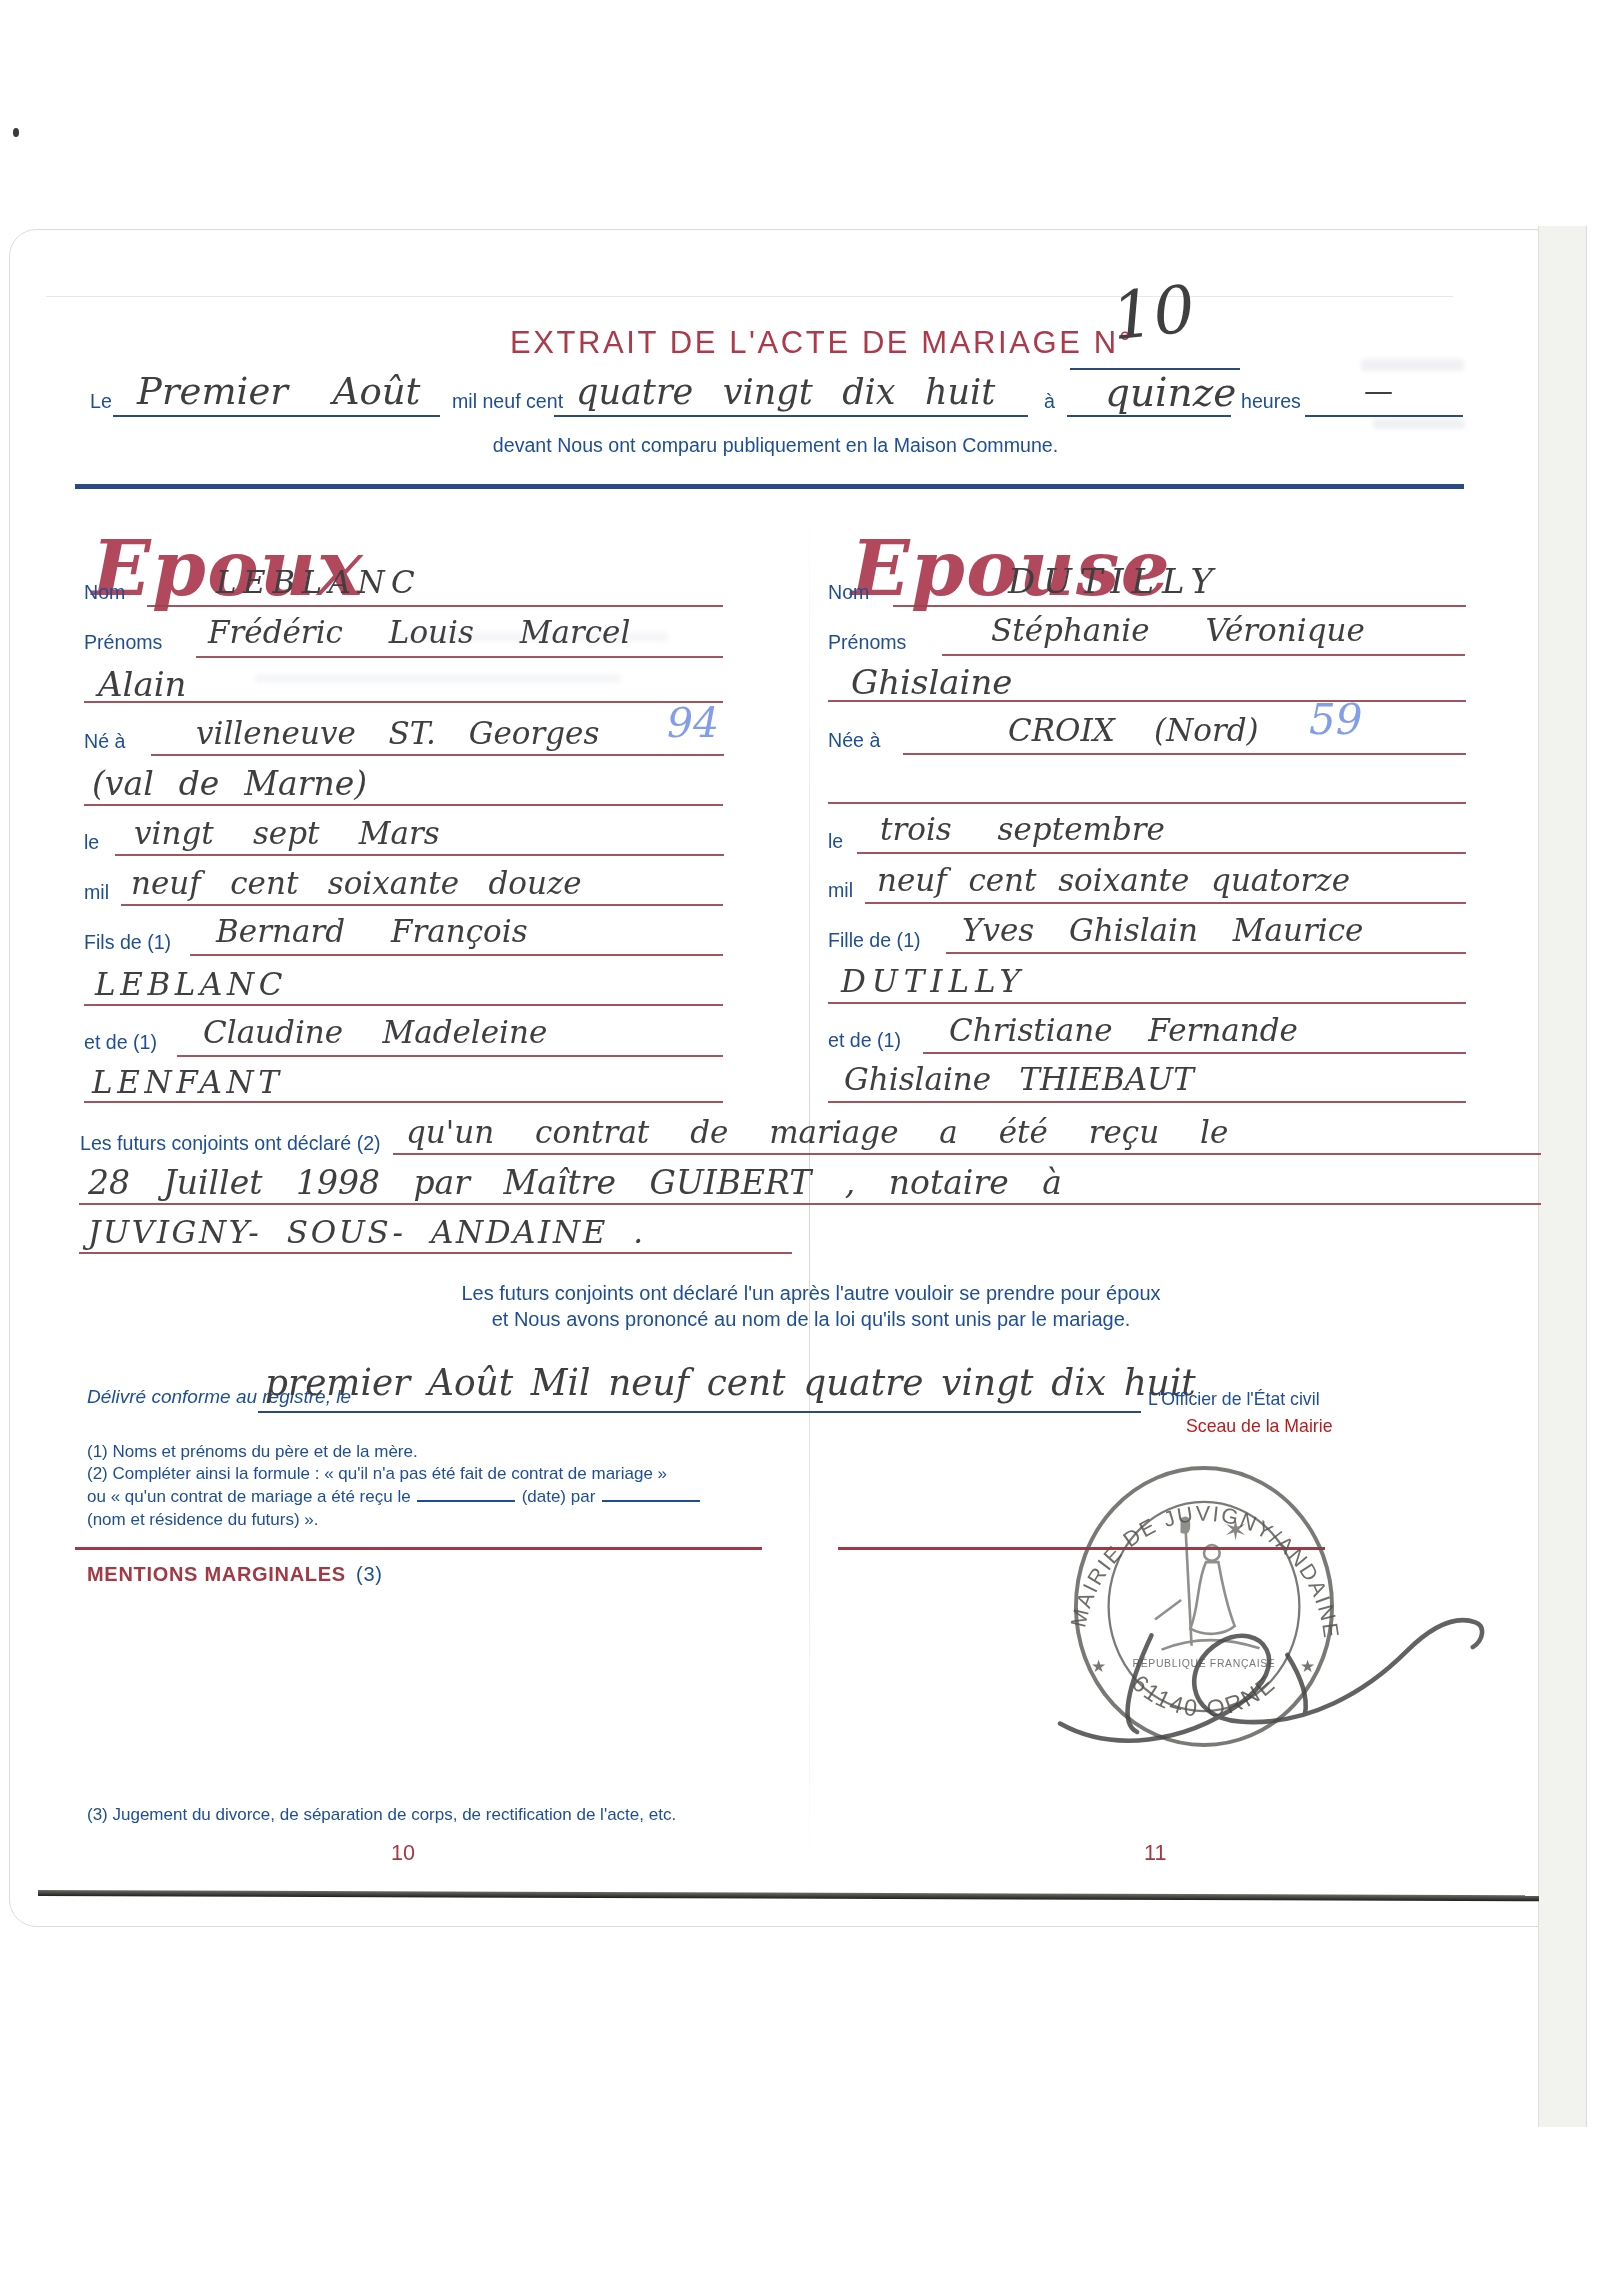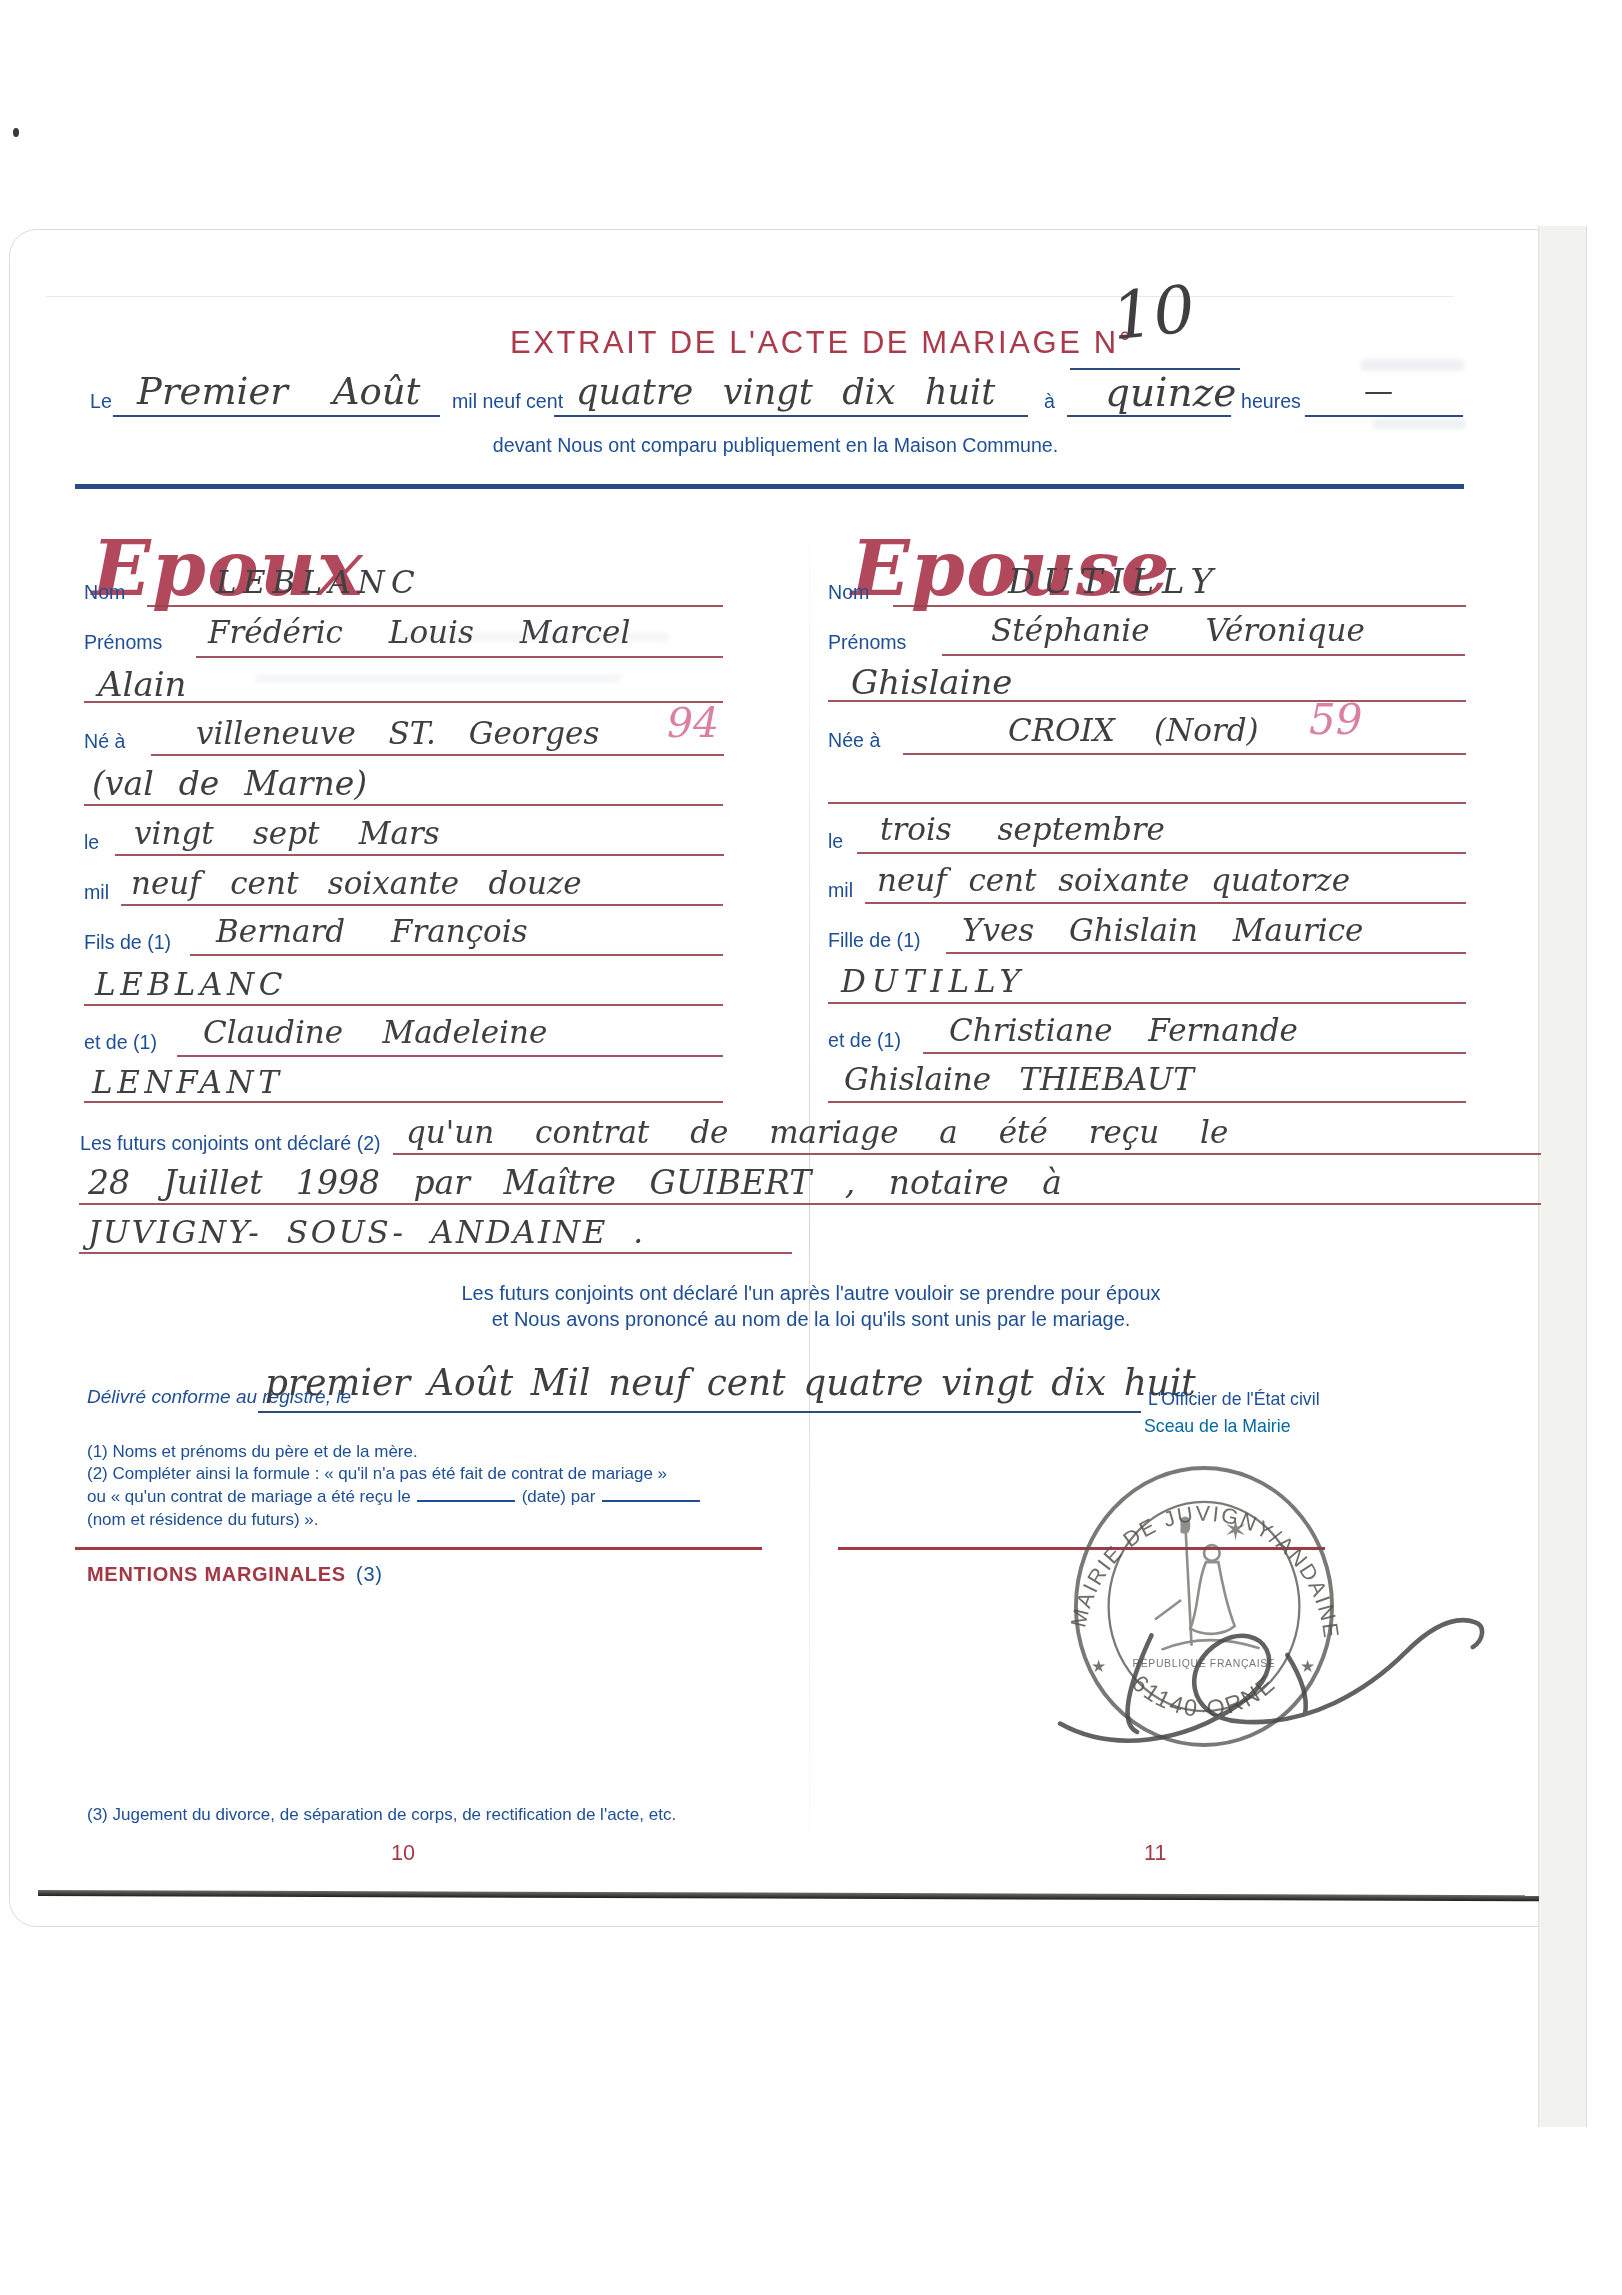--- a/index.html
+++ b/index.html
@@ -17,21 +17,21 @@
   .hw{font-family:"DejaVu Serif",serif;font-style:italic;color:#3f3f42;font-size:31px;}
   
   .mline{height:2px;background:#97424c;opacity:.9;}
   .nline{height:2px;background:#2b4a7e;}
   .redrule{height:3.3px;background:#a23a46;}
   .band{height:5.2px;background:#2a4a83;}
   
   .script{font-family:"DejaVu Serif",serif;font-style:italic;font-weight:bold;
           font-size:77px;color:#b2485c;letter-spacing:1.3px;}
   .title{font-size:31px;letter-spacing:2.6px;color:#ab3a4b;}
-  .pencil{font-family:"DejaVu Serif",serif;font-style:italic;color:#be185d;opacity:.55;}
+  .pencil{font-family:"DejaVu Serif",serif;font-style:italic;color:#1d4ed8;opacity:.55;}
   .ghost{position:absolute;background:#8e93a8;opacity:.13;filter:blur(2px);border-radius:2.6px;}
   .blank{display:inline-block;width:98px;border-bottom:2px solid #1e4e95;height:13px;
          margin:0 6.5px;vertical-align:baseline;}
   .fold{background:linear-gradient(to bottom,rgba(150,150,145,0),rgba(140,140,135,.38),rgba(150,150,145,0));}
   .mentions{font-size:20px;font-weight:bold;color:#a33945;letter-spacing:0.7px;}
   .center2{ text-align:center;color:#1e4e95;font-size:20px;line-height:26px;}
 </style>
 </head>
 <body>
 
@@ -158,21 +158,21 @@
 
   <div class="abs center2" style="left:222px;top:1280px;width:1178px;">
     <div>Les futurs conjoints ont déclaré l'un après l'autre vouloir se prendre pour époux</div>
     <div>et Nous avons prononcé au nom de la loi qu'ils sont unis par le mariage.</div>
   </div>
 
   <div class="abs lbl lbl-it" style="left:87px;top:1386px;">Délivré conforme au registre, le</div>
   <div class="abs nline" style="left:258px;top:1411px;width:883px;"></div>
   <div class="abs hw" style="left:265px;top:1361px;font-size:37px;word-spacing:6.5px;transform:scaleX(.97);transform-origin:left;">premier Août Mil neuf cent quatre vingt dix huit</div>
   <div class="abs lbl" style="left:1148px;top:1389px;font-size:17.7px;">L'Officier de l'État civil</div>
-  <div class="abs redtxt" style="left:1144px;top:1416px;font-size:17.7px;color:#0369a1;">Sceau de la Mairie</div>
+  <div class="abs redtxt" style="left:1186px;top:1416px;font-size:17.7px;color:#b91c1c;">Sceau de la Mairie</div>
 
   <div class="abs lbl lbl-sm" style="left:87px;top:1442px;">(1)  Noms et prénoms du père et de la mère.</div>
   <div class="abs lbl lbl-sm" style="left:87px;top:1464px;">(2)  Compléter ainsi la formule : « qu'il n'a pas été fait de contrat de mariage »</div>
   <div class="abs lbl lbl-sm" style="left:87px;top:1487px;">
     <span>ou « qu'un contrat de mariage a été reçu le</span><span class="blank"></span><span>(date) par</span><span class="blank"></span>
   </div>
   <div class="abs lbl lbl-sm" style="left:87px;top:1510px;">(nom et résidence du futurs) ».</div>
 
   <div class="abs redrule" style="left:75px;top:1547px;width:687px;"></div>
   <div class="abs redrule" style="left:838px;top:1547px;width:487px;"></div>

